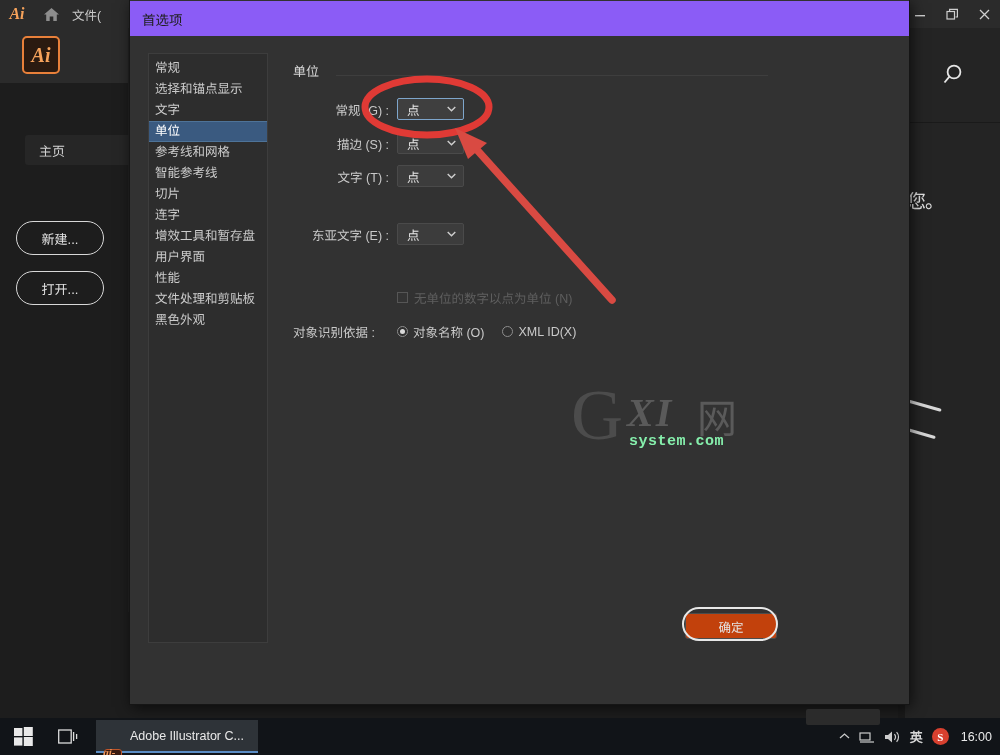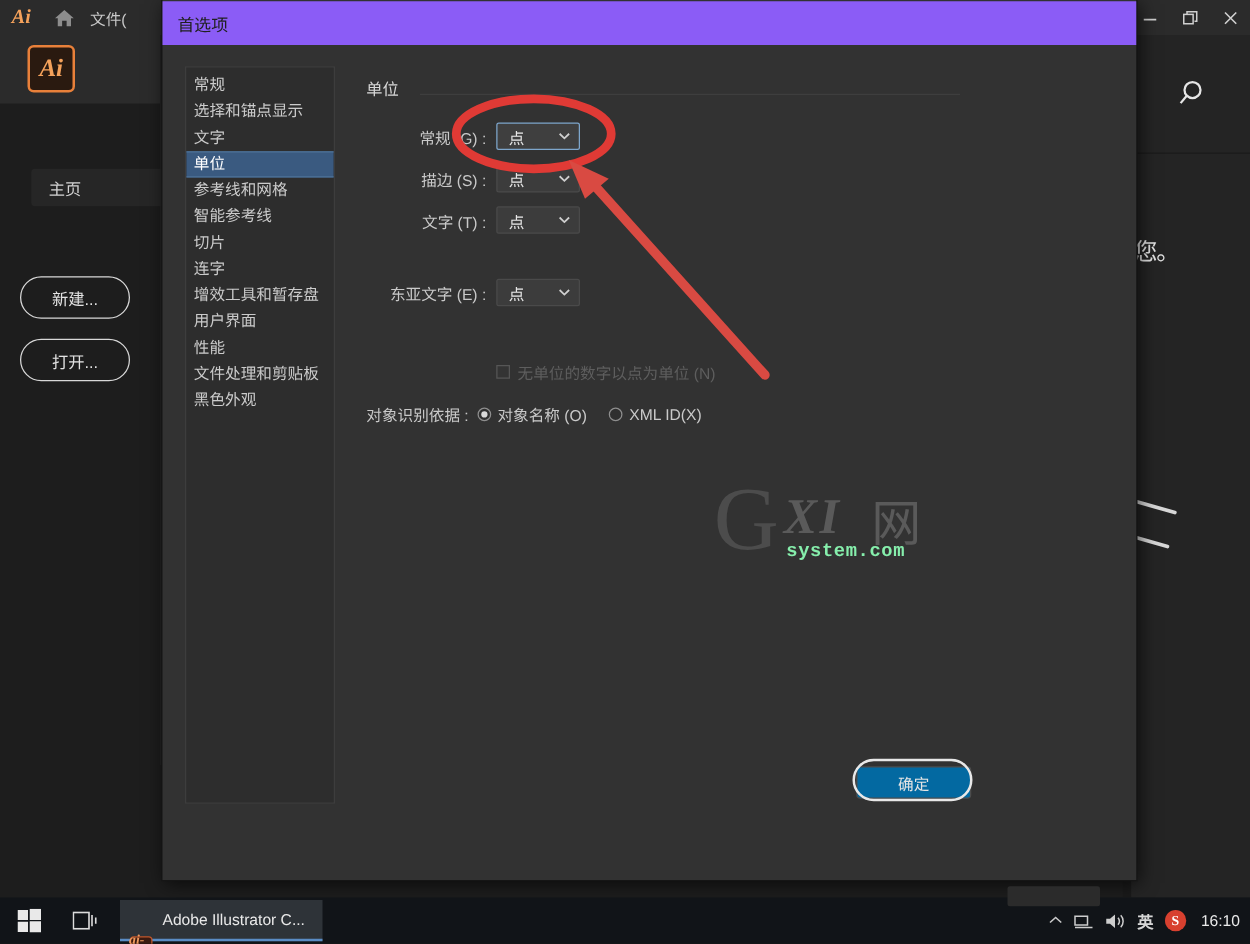--- a/index.html
+++ b/index.html
@@ -326,21 +326,21 @@
 
   #row-radios {
     position: absolute;
     left: 0; top: 269px;
     display: flex;
     align-items: center;
   }
   #radio-group-label {
     color: #c9c9c9;
     font-size: 12.5px;
-    margin-right: 7px;
+    margin-right: 22px;
   }
   .radio-opt {
     display: flex;
     align-items: center;
     margin-right: 18px;
   }
   .radio-dot {
     width: 11px; height: 11px;
     border: 1px solid #8e8e8e;
     border-radius: 50%;
@@ -403,21 +403,21 @@
     font-size: 15px;
     color: #86efac;
     letter-spacing: 0.5px;
   }
 
   
   #ok-button {
     position: absolute;
     left: 555px; top: 613px;
     width: 92px; height: 26px;
-    background: #0369a1;
+    background: #c2410c;
     border: 1px solid #4c4c4c;
     border-radius: 3px;
     color: #e4e4e4;
     font-size: 12.5px;
     display: flex;
     align-items: center;
     justify-content: center;
     box-sizing: border-box;
   }
   #ok-annot {
@@ -737,16 +737,16 @@
       <svg width="17" height="14" viewBox="0 0 17 14" aria-hidden="true">
         <path d="M1 5 L4 5 L8 1.6 L8 12.4 L4 9 L1 9 Z" fill="#cdcdcd"></path>
         <path d="M10.4 4.2 A4.4 4.4 0 0 1 10.4 9.8" stroke="#cdcdcd" stroke-width="1.2" fill="none"></path>
         <path d="M12.6 2.2 A7 7 0 0 1 12.6 11.8" stroke="#cdcdcd" stroke-width="1.2" fill="none"></path>
       </svg>
     </span>
     <span class="tray-item" id="tray-ime">英</span>
     <span class="tray-item">
       <span id="tray-sogou">S</span>
     </span>
-    <span id="tray-clock">16:10</span>
+    <span id="tray-clock">16:00</span>
   </div>
 </div>
 <div id="tray-popup"></div>
 
 </body></html>

